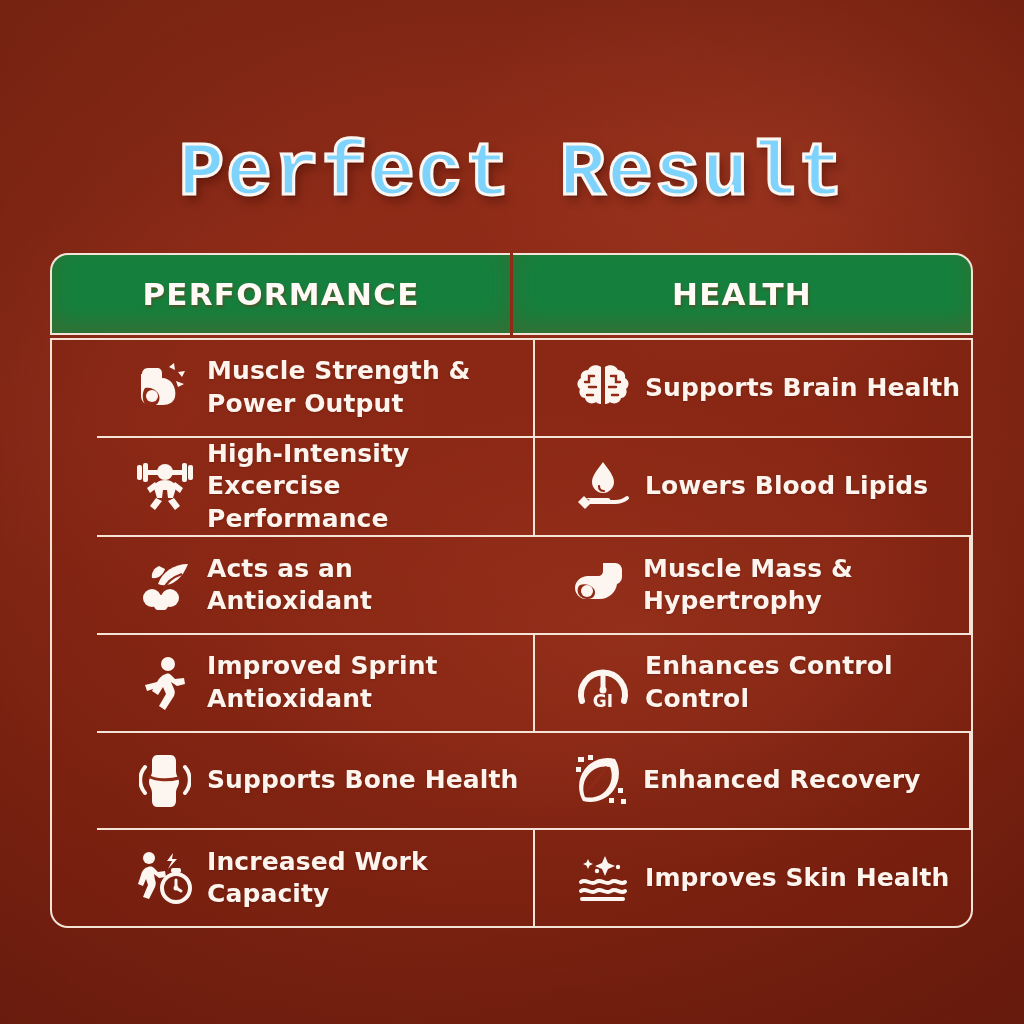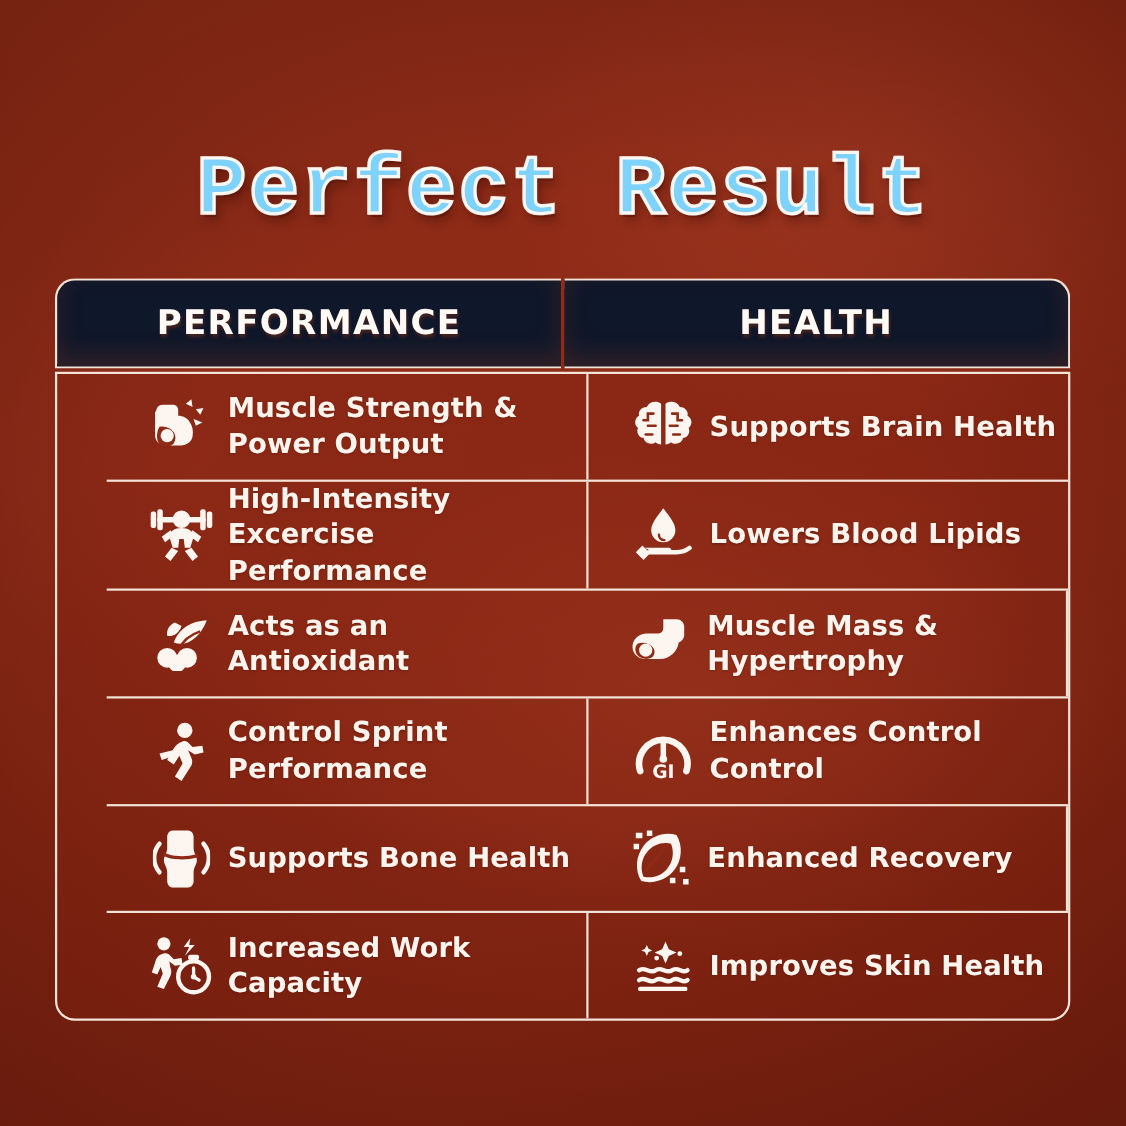--- a/index.html
+++ b/index.html
@@ -57,21 +57,21 @@
   
   .table {
     position:absolute;
     left:50px; top:253px;
     width:923px; height:675px;
   }
 
   .thead { display:flex; height:82px; gap:3px; }
   .th {
     flex:1;
-    background:#0f172a;
+    background:#15803d;
     border:2px solid #f4e4d8;
     display:flex; align-items:center; justify-content:center;
     box-shadow:inset 0 -10px 22px rgba(150,60,28,.25);
   }
   .th:first-child { border-radius:18px 0 0 0; border-right:none; }
   .th:last-child  { border-radius:0 18px 0 0; border-left:none; }
   .th-label {
     color:#fffaf6;
     font-family:"DejaVu Sans", sans-serif;
     font-weight:700;
@@ -235,21 +235,21 @@
 
       <div class="trow">
         <div class="cell left">
           <span class="icon-slot">
             <svg width="50" height="54" viewBox="0 0 50 54" fill="currentColor">
               <circle cx="28" cy="8" r="7"></circle>
               <path d="M26 18c-4 1-7 4-9 8l-5 9 6 4 5-8 3 7-7 12 6 4 9-14c1-3 1-5 0-7l-3-7 6 4 8-2-1-6-9 1-4-4c-1-1-3-2-5-1z"></path>
               <path d="M17 26l-12 3 2 6 12-4z"></path>
             </svg>
           </span>
-          <span class="cell-text">Control Sprint Performance</span>
+          <span class="cell-text">Improved Sprint Antioxidant</span>
         </div>
         <div class="cell right">
           <span class="icon-slot">
             <svg width="56" height="52" viewBox="0 0 56 52" fill="none">
               <path d="M7 44a22 22 0 1 1 42 0" stroke="currentColor" stroke-width="6" stroke-linecap="round"></path>
               <path d="M28 16v16" stroke="currentColor" stroke-width="5" stroke-linecap="round"></path>
               <circle cx="28" cy="33" r="3.5" fill="currentColor"></circle>
               <text x="28" y="50" font-family="DejaVu Sans, sans-serif" font-size="17" font-weight="700" fill="currentColor" text-anchor="middle">GI</text>
             </svg>
           </span>

